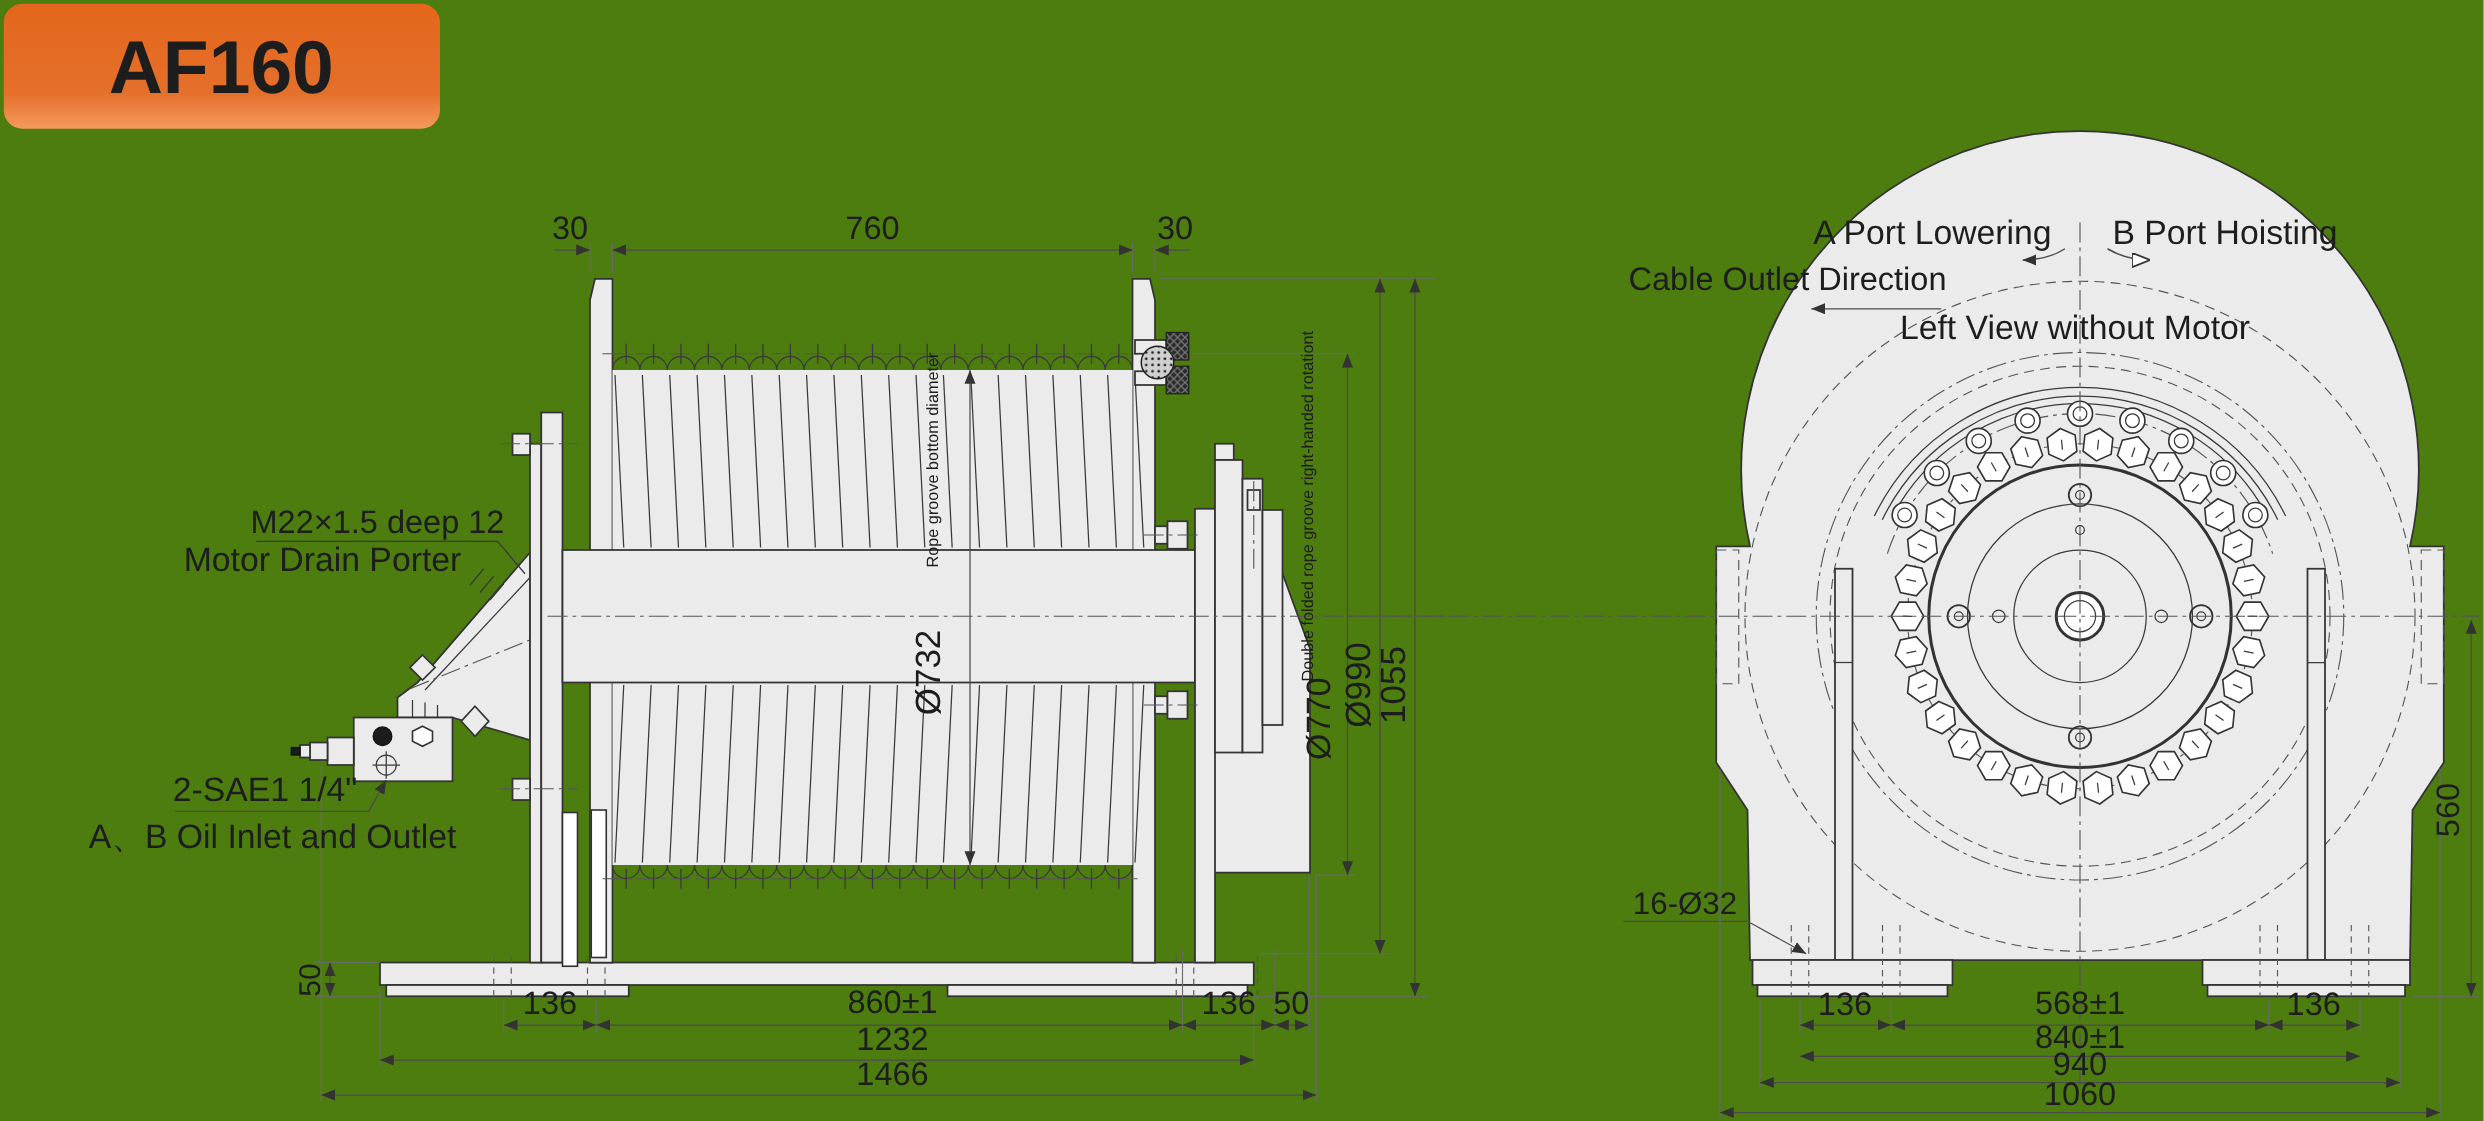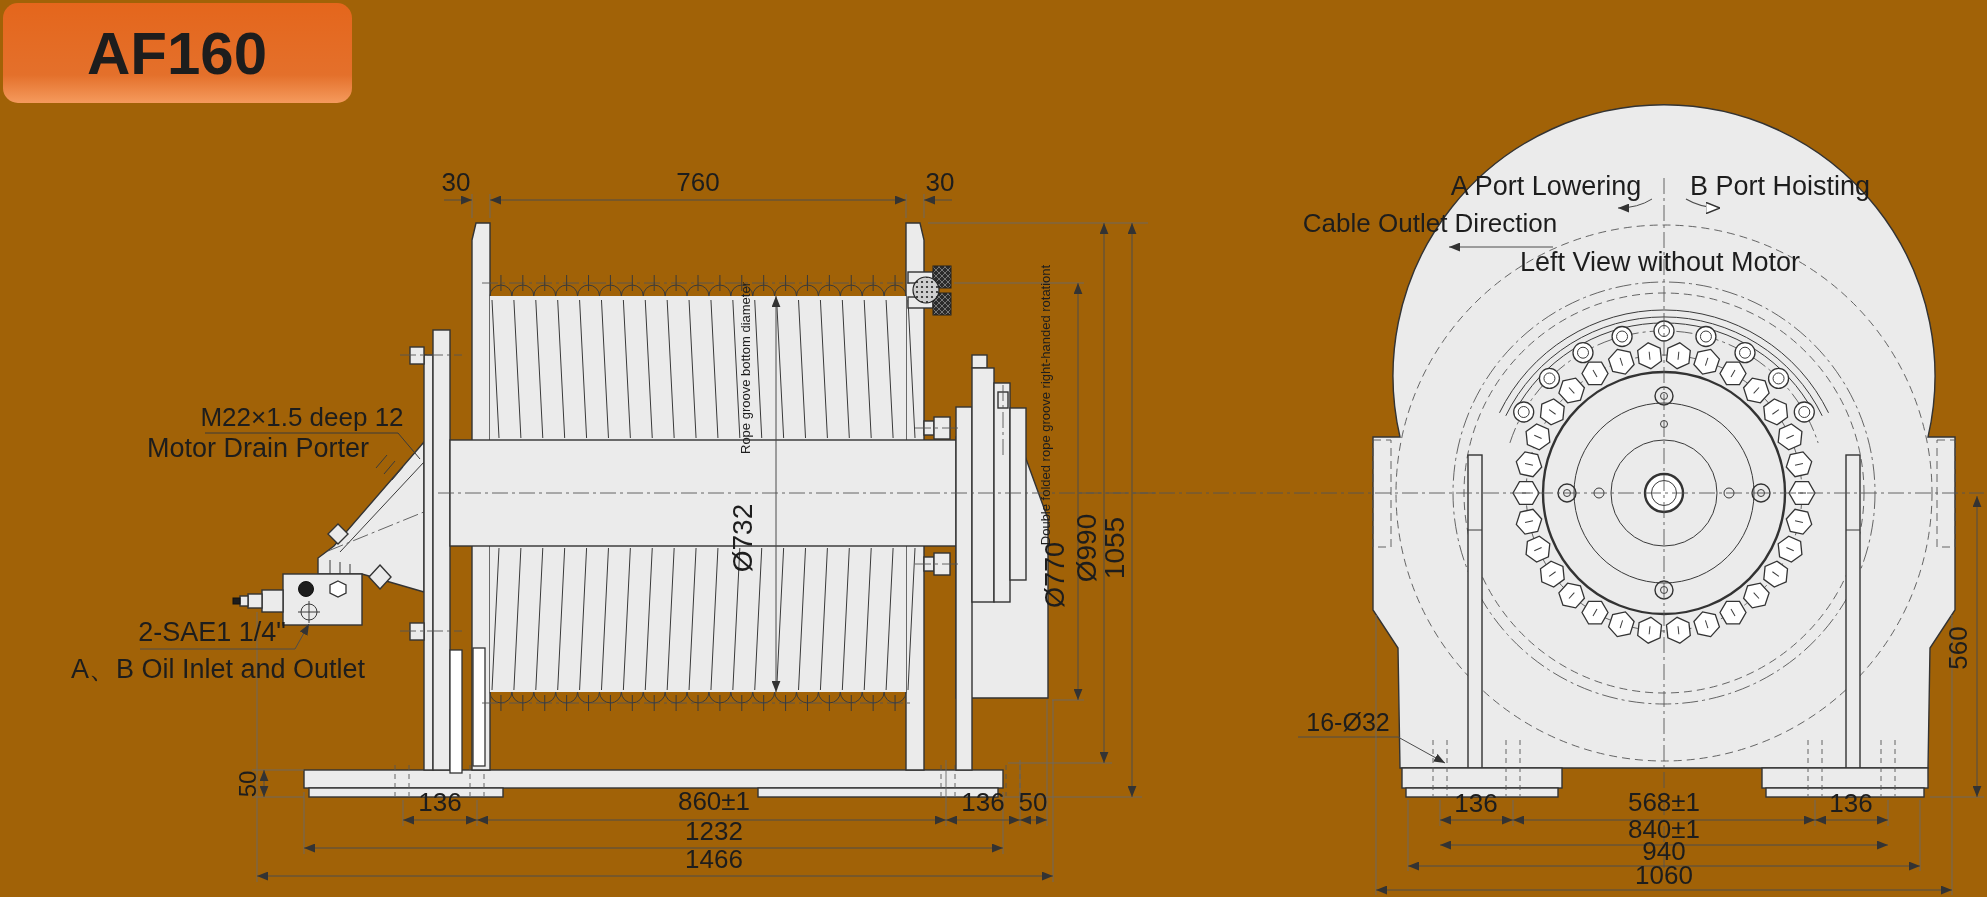--- a/index.html
+++ b/index.html
@@ -1,16 +1,16 @@
 <!DOCTYPE html>
 <html><head>
 <meta charset="utf-8">
 <style>
   html,body{margin:0;padding:0;background:#fff;}
-  .page{position:relative;width:1987px;height:897px;background:#a16207;overflow:hidden;
+  .page{position:relative;width:1987px;height:897px;background:#4d7c0f;overflow:hidden;
         font-family:"Liberation Sans", sans-serif;}
   svg text{fill:#1d1d1d;}
   .obj{stroke:#333;stroke-width:1.4;fill:none;}
   .objf{stroke:#333;stroke-width:1.4;fill:#ebebeb;}
   .objw{stroke:#333;stroke-width:1.3;fill:#ffffff;}
   .thin{stroke:#3a3a3a;stroke-width:1;fill:none;}
   .dim{stroke:#4c4c4c;stroke-width:1;fill:none;marker-start:url(#ah);marker-end:url(#ah);}
   .dimE{stroke:#4c4c4c;stroke-width:1;fill:none;marker-end:url(#ah);}
   .ext{stroke:#6a6a6a;stroke-width:0.9;fill:none;}
   .cl{stroke:#555;stroke-width:0.9;fill:none;stroke-dasharray:16 4 3 4;}

